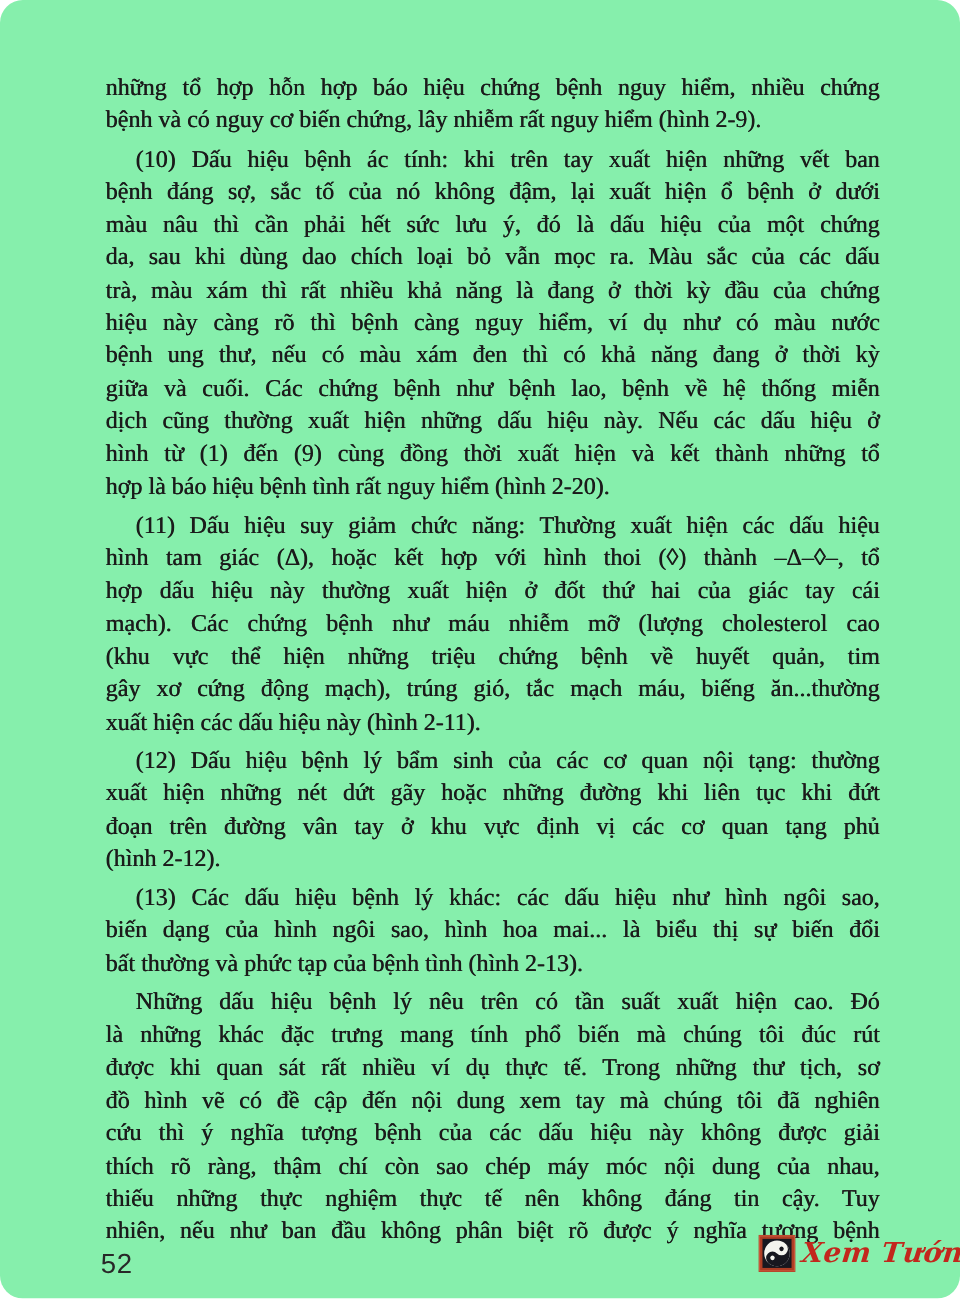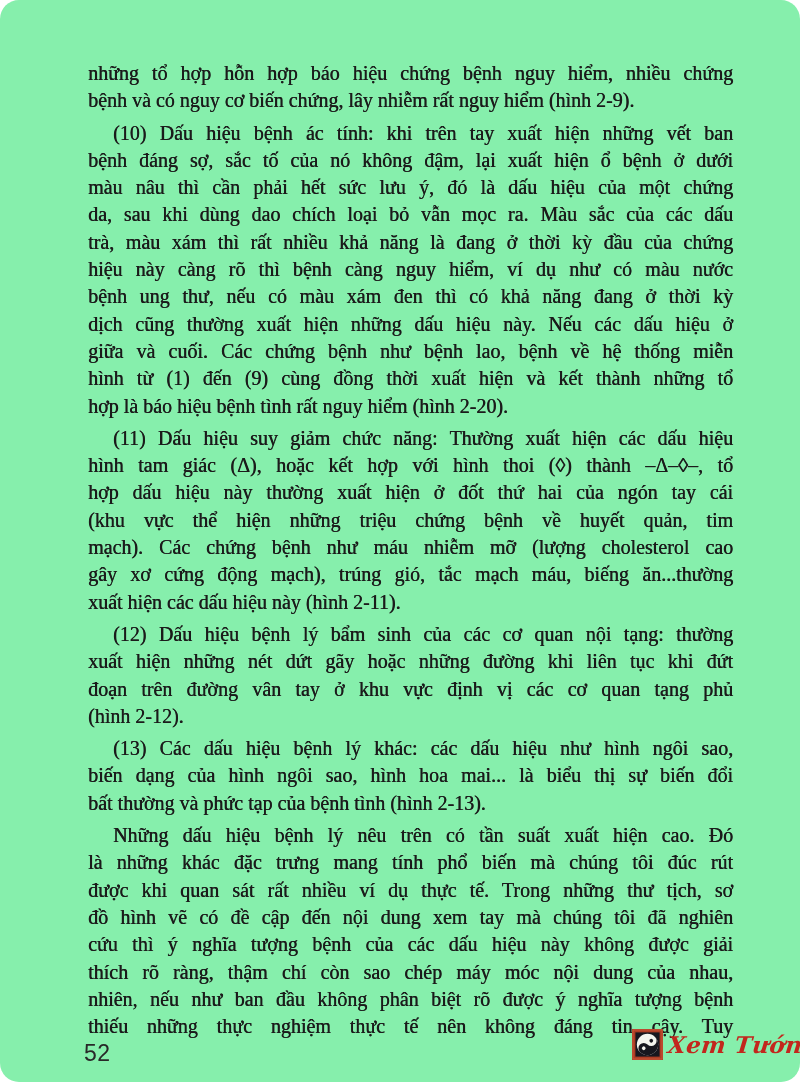--- a/index.html
+++ b/index.html
@@ -82,31 +82,31 @@
         <div class="line">bệnh và có nguy cơ biến chứng, lây nhiễm rất nguy hiểm (hình 2-9).</div>
       </div>
       <div class="paragraph indent">
         <div class="line jl">(10) Dấu hiệu bệnh ác tính: khi trên tay xuất hiện những vết ban</div>
         <div class="line jl">bệnh đáng sợ, sắc tố của nó không đậm, lại xuất hiện ổ bệnh ở dưới</div>
         <div class="line jl">màu nâu thì cần phải hết sức lưu ý, đó là dấu hiệu của một chứng</div>
         <div class="line jl">da, sau khi dùng dao chích loại bỏ vẫn mọc ra. Màu sắc của các dấu</div>
         <div class="line jl">trà, màu xám thì rất nhiều khả năng là đang ở thời kỳ đầu của chứng</div>
         <div class="line jl">hiệu này càng rõ thì bệnh càng nguy hiểm, ví dụ như có màu nước</div>
         <div class="line jl">bệnh ung thư, nếu có màu xám đen thì có khả năng đang ở thời kỳ</div>
+        <div class="line jl">giữa và cuối. Các chứng bệnh như bệnh lao, bệnh về hệ thống miễn</div>
         <div class="line jl">dịch cũng thường xuất hiện những dấu hiệu này. Nếu các dấu hiệu ở</div>
-        <div class="line jl">giữa và cuối. Các chứng bệnh như bệnh lao, bệnh về hệ thống miễn</div>
         <div class="line jl">hình từ (1) đến (9) cùng đồng thời xuất hiện và kết thành những tổ</div>
         <div class="line">hợp là báo hiệu bệnh tình rất nguy hiểm (hình 2-20).</div>
       </div>
       <div class="paragraph indent">
         <div class="line jl">(11) Dấu hiệu suy giảm chức năng: Thường xuất hiện các dấu hiệu</div>
         <div class="line jl">hình tam giác (Δ), hoặc kết hợp với hình thoi (◊) thành –Δ–◊–, tổ</div>
-        <div class="line jl">hợp dấu hiệu này thường xuất hiện ở đốt thứ hai của ngón tay cái</div>
+        <div class="line jl">hợp dấu hiệu này thường xuất hiện ở đốt thứ hai của giác tay cái</div>
+        <div class="line jl">mạch). Các chứng bệnh như máu nhiễm mỡ (lượng cholesterol cao</div>
         <div class="line jl">(khu vực thể hiện những triệu chứng bệnh về huyết quản, tim</div>
-        <div class="line jl">mạch). Các chứng bệnh như máu nhiễm mỡ (lượng cholesterol cao</div>
         <div class="line jl">gây xơ cứng động mạch), trúng gió, tắc mạch máu, biếng ăn...thường</div>
         <div class="line">xuất hiện các dấu hiệu này (hình 2-11).</div>
       </div>
       <div class="paragraph indent">
         <div class="line jl">(12) Dấu hiệu bệnh lý bẩm sinh của các cơ quan nội tạng: thường</div>
         <div class="line jl">xuất hiện những nét dứt gãy hoặc những đường khi liên tục khi đứt</div>
         <div class="line jl">đoạn trên đường vân tay ở khu vực định vị các cơ quan tạng phủ</div>
         <div class="line">(hình 2-12).</div>
       </div>
       <div class="paragraph indent">
@@ -114,22 +114,22 @@
         <div class="line jl">biến dạng của hình ngôi sao, hình hoa mai... là biểu thị sự biến đổi</div>
         <div class="line">bất thường và phức tạp của bệnh tình (hình 2-13).</div>
       </div>
       <div class="paragraph indent">
         <div class="line jl">Những dấu hiệu bệnh lý nêu trên có tần suất xuất hiện cao. Đó</div>
         <div class="line jl">là những khác đặc trưng mang tính phổ biến mà chúng tôi đúc rút</div>
         <div class="line jl">được khi quan sát rất nhiều ví dụ thực tế. Trong những thư tịch, sơ</div>
         <div class="line jl">đồ hình vẽ có đề cập đến nội dung xem tay mà chúng tôi đã nghiên</div>
         <div class="line jl">cứu thì ý nghĩa tượng bệnh của các dấu hiệu này không được giải</div>
         <div class="line jl">thích rõ ràng, thậm chí còn sao chép máy móc nội dung của nhau,</div>
+        <div class="line jl">thiếu những thực nghiệm thực tế nên không đáng tin cậy. Tuy</div>
         <div class="line jl">nhiên, nếu như ban đầu không phân biệt rõ được ý nghĩa tượng bệnh</div>
-        <div class="line jl">thiếu những thực nghiệm thực tế nên không đáng tin cậy. Tuy</div>
       </div>
     </div>
 
   <div id="page-number">52</div>
 
   <div id="watermark">
     <svg class="yy-icon" viewBox="0 0 32 32" xmlns="http://www.w3.org/2000/svg">
       <rect x="0" y="0" width="32" height="32" fill="#ad3d24"></rect>
       <rect x="1" y="1" width="30" height="30" fill="none" stroke="#c9573a" stroke-width="1"></rect>
       <rect x="3.5" y="3.5" width="25" height="25" fill="#17171f"></rect>

